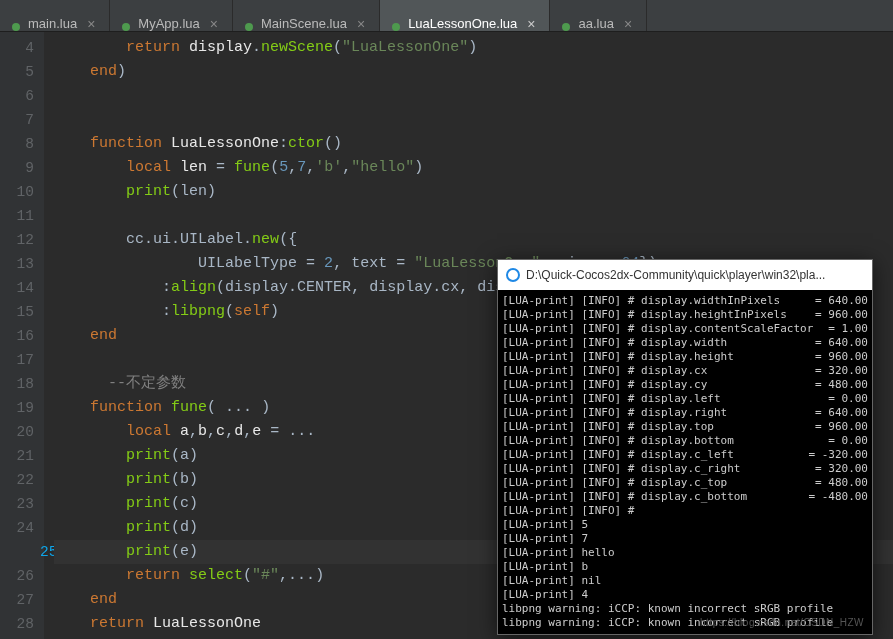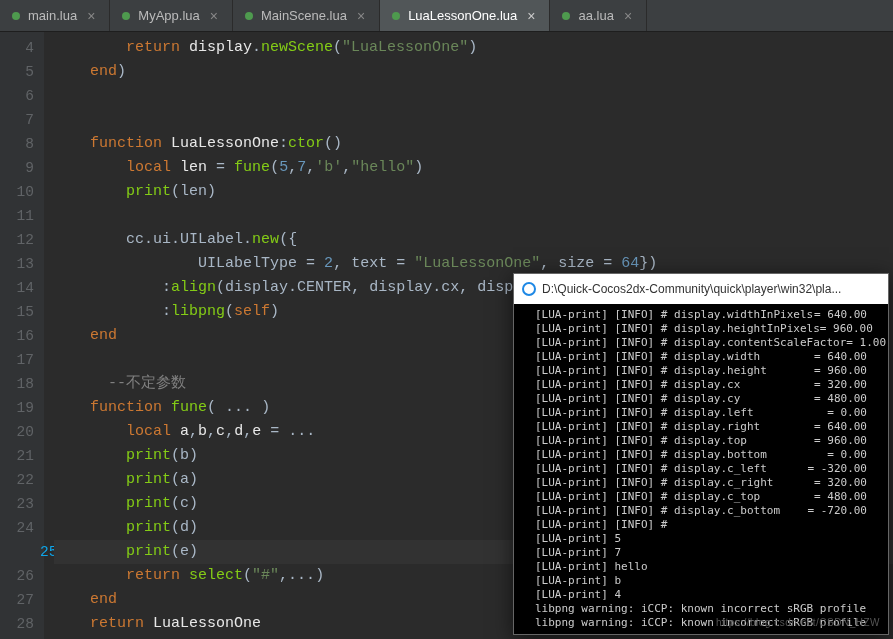--- a/index.html
+++ b/index.html
@@ -1,19 +1,19 @@
 <!DOCTYPE html>
 <html><head>
 <meta charset="utf-8">
 <style>
 * { margin:0; padding:0; box-sizing:border-box; }
 body { font-family: Consolas, "Courier New", monospace; background:#2b2b2b; width:893px; height:639px; overflow:hidden; position:relative; }
 
 .tabbar { display:flex; height:32px; background:#3c3f41; border-bottom:1px solid #1e1e1e; }
-.tab { display:flex; align-items:center; padding:0 12px; height:100%; color:#bbb; font-size:13px; font-family:"Segoe UI",Arial,sans-serif; cursor:pointer; border-right:1px solid #2b2b2b; gap:8px; }
+.tab { display:flex; align-items:flex-end; padding:0 12px; height:100%; color:#bbb; font-size:13px; font-family:"Segoe UI",Arial,sans-serif; cursor:pointer; border-right:1px solid #2b2b2b; gap:8px; }
 .tab.active { background:#515658; color:#fff; }
 .tab .dot { width:8px; height:8px; border-radius:50%; }
 .tab .close { color:#888; font-size:14px; line-height:1; padding:0 2px; }
 .tab.active .close { color:#ccc; }
 
 .editor { display:flex; height:calc(100% - 32px); background:#2b2b2b; }
 .gutter { width:44px; background:#313335; color:#606366; text-align:right; padding:4px 10px 0 0; font-size:14.5px; line-height:24px; user-select:none; }
 .gutter .ln.current { color:#0ea5e9;margin-left:40px; }
 .code { flex:1; padding:4px 0 0 10px; font-size:15px; line-height:24px; position:relative; }
 .code .line { white-space:pre; color:#a9b7c6; height:24px; }
@@ -22,24 +22,24 @@
 .kw { color:#cc7832; }
 .id { color:#a9b7c6; }
 .fn { color:#84cc16; }
 .str { color:#6a8759; }
 .num { color:#6897bb; }
 .op { color:#a9b7c6; }
 .sp { color:#cc7832; }
 .cmt { color:#808080;margin-left:18px; }
 .white { color:#e8e8e8; font-weight:500; }
 
-.console-win { position:absolute; right:4px; bottom:4px; width:376px; background:#000; border:1px solid #666; box-shadow:0 4px 20px rgba(0,0,0,.6); font-size:11px; }
+.console-win { position:absolute; right:20px; bottom:4px; width:376px; background:#000; border:1px solid #666; box-shadow:0 4px 20px rgba(0,0,0,.6); font-size:11px; }
 .console-title { height:30px; background:#fff; display:flex; align-items:center; padding:0 8px; gap:6px; color:#333; font-family:"Segoe UI",Arial,sans-serif; font-size:12px; overflow:hidden; white-space:nowrap; }
 .console-title .favicon { width:14px; height:14px; border-radius:50%; border:2px solid #1e88e5; flex-shrink:0; }
-.console-body { padding:4px 21px; color:#ccc; font-family:"Lucida Console",Consolas,monospace; font-size:11px; line-height:14px; }
+.console-body { padding:4px 4px; color:#ccc; font-family:"Lucida Console",Consolas,monospace; font-size:11px; line-height:14px; }
 .console-body .row { display:flex; white-space:pre; }
 .console-body .tag { flex:0 0 auto; }
 .console-body .k { flex:1 1 auto; }
 .console-body .v { flex:0 0 auto; }
 .watermark { position:absolute; right:8px; bottom:6px; color:#555; font-size:10px; font-family:"Segoe UI",Arial,sans-serif; letter-spacing:0.5px; pointer-events:none; }
 </style>
 </head>
 <body>
 
 <div class="tabbar" id="tabbar">
@@ -109,22 +109,22 @@
       <div class="line"></div>
       <div class="line"><span>        </span><span class="id">cc</span><span class="op">.</span><span class="id">ui</span><span class="op">.</span><span class="id">UILabel</span><span class="op">.</span><span class="fn">new</span><span class="op">({</span></div>
       <div class="line"><span>                </span><span class="id">UILabelType</span><span> </span><span class="op">=</span><span> </span><span class="num">2</span><span class="op">,</span><span> </span><span class="id">text</span><span> </span><span class="op">=</span><span> </span><span class="str">"LuaLessonOne"</span><span class="op">,</span><span> </span><span class="id">size</span><span> </span><span class="op">=</span><span> </span><span class="num">64</span><span class="op">})</span></div>
       <div class="line"><span>            </span><span class="op">:</span><span class="fn">align</span><span class="op">(</span><span class="id">display</span><span class="op">.</span><span class="id">CENTER</span><span class="op">,</span><span> </span><span class="id">display</span><span class="op">.</span><span class="id">cx</span><span class="op">,</span><span> </span><span class="id">display</span><span class="op">.</span><span class="id">cy</span><span class="op">)</span></div>
       <div class="line"><span>            </span><span class="op">:</span><span class="fn">libpng</span><span class="op">(</span><span class="sp">self</span><span class="op">)</span></div>
       <div class="line"><span>    </span><span class="kw">end</span></div>
       <div class="line"></div>
       <div class="line"><span>    </span><span class="cmt">--不定参数</span></div>
       <div class="line"><span>    </span><span class="kw">function</span><span> </span><span class="fn">fune</span><span class="op">(</span><span> </span><span class="op">...</span><span> </span><span class="op">)</span></div>
       <div class="line"><span>        </span><span class="kw">local</span><span> </span><span class="white">a</span><span class="op">,</span><span class="white">b</span><span class="op">,</span><span class="white">c</span><span class="op">,</span><span class="white">d</span><span class="op">,</span><span class="white">e</span><span> </span><span class="op">=</span><span> </span><span class="op">...</span></div>
+      <div class="line"><span>        </span><span class="fn">print</span><span class="op">(</span><span class="id">a</span><span class="op">)</span></div>
       <div class="line"><span>        </span><span class="fn">print</span><span class="op">(</span><span class="id">b</span><span class="op">)</span></div>
-      <div class="line"><span>        </span><span class="fn">print</span><span class="op">(</span><span class="id">a</span><span class="op">)</span></div>
       <div class="line"><span>        </span><span class="fn">print</span><span class="op">(</span><span class="id">c</span><span class="op">)</span></div>
       <div class="line"><span>        </span><span class="fn">print</span><span class="op">(</span><span class="id">d</span><span class="op">)</span></div>
       <div class="line current"><span>        </span><span class="fn">print</span><span class="op">(</span><span class="id">e</span><span class="op">)</span></div>
       <div class="line"><span>        </span><span class="kw">return</span><span> </span><span class="fn">select</span><span class="op">(</span><span class="str">"#"</span><span class="op">,</span><span class="op">...</span><span class="op">)</span></div>
       <div class="line"><span>    </span><span class="kw">end</span></div>
       <div class="line"><span>    </span><span class="kw">return</span><span> </span><span class="white">LuaLessonOne</span></div>
     </div>
 </div>
 
 <div class="console-win">
@@ -140,24 +140,25 @@
       <div class="row"><span class="tag">[LUA-print] [INFO] # </span><span class="k">display.height</span><span class="v">= 960.00</span></div>
       <div class="row"><span class="tag">[LUA-print] [INFO] # </span><span class="k">display.cx</span><span class="v">= 320.00</span></div>
       <div class="row"><span class="tag">[LUA-print] [INFO] # </span><span class="k">display.cy</span><span class="v">= 480.00</span></div>
       <div class="row"><span class="tag">[LUA-print] [INFO] # </span><span class="k">display.left</span><span class="v">= 0.00</span></div>
       <div class="row"><span class="tag">[LUA-print] [INFO] # </span><span class="k">display.right</span><span class="v">= 640.00</span></div>
       <div class="row"><span class="tag">[LUA-print] [INFO] # </span><span class="k">display.top</span><span class="v">= 960.00</span></div>
       <div class="row"><span class="tag">[LUA-print] [INFO] # </span><span class="k">display.bottom</span><span class="v">= 0.00</span></div>
       <div class="row"><span class="tag">[LUA-print] [INFO] # </span><span class="k">display.c_left</span><span class="v">= -320.00</span></div>
       <div class="row"><span class="tag">[LUA-print] [INFO] # </span><span class="k">display.c_right</span><span class="v">= 320.00</span></div>
       <div class="row"><span class="tag">[LUA-print] [INFO] # </span><span class="k">display.c_top</span><span class="v">= 480.00</span></div>
-      <div class="row"><span class="tag">[LUA-print] [INFO] # </span><span class="k">display.c_bottom</span><span class="v">= -720.00</span></div>
+      <div class="row"><span class="tag">[LUA-print] [INFO] # </span><span class="k">display.c_bottom</span><span class="v">= -480.00</span></div>
       <div class="row">[LUA-print] [INFO] #</div>
       <div class="row">[LUA-print] 5</div>
       <div class="row">[LUA-print] 7</div>
       <div class="row">[LUA-print] hello</div>
       <div class="row">[LUA-print] b</div>
+      <div class="row">[LUA-print] nil</div>
       <div class="row">[LUA-print] 4</div>
       <div class="row">libpng warning: iCCP: known incorrect sRGB profile</div>
       <div class="row">libpng warning: iCCP: known incorrect sRGB profile</div>
     </div>
   <div class="watermark">https://blog.csdn.net/CSDN_HZW</div>
 </div>
 
 </body></html>

